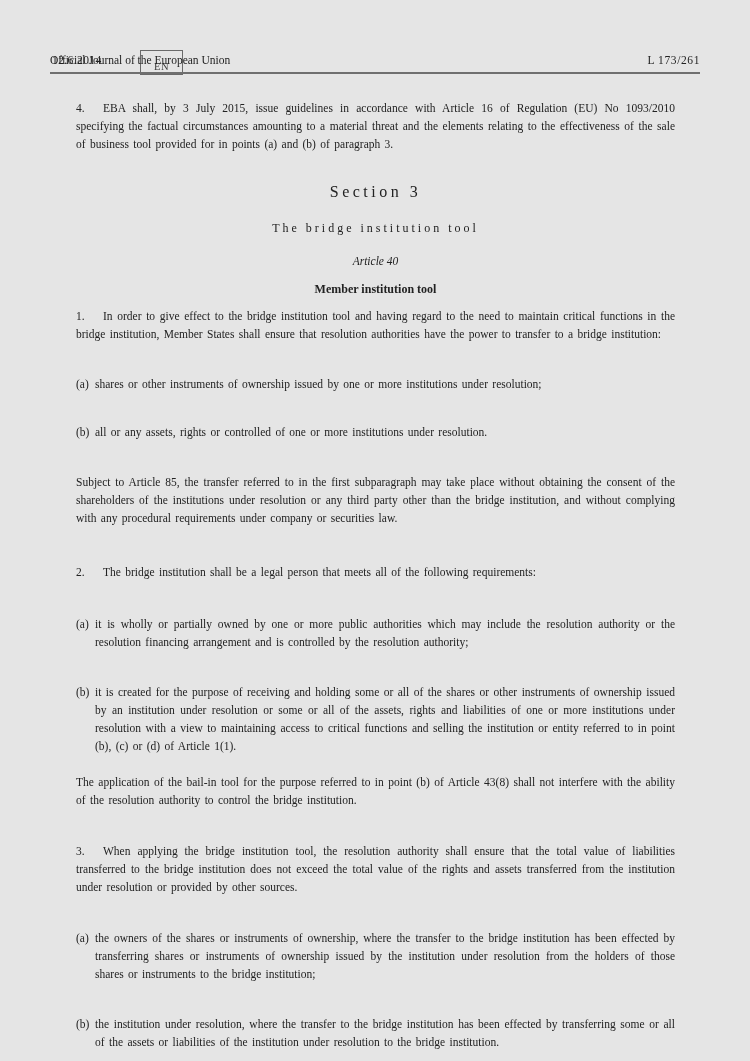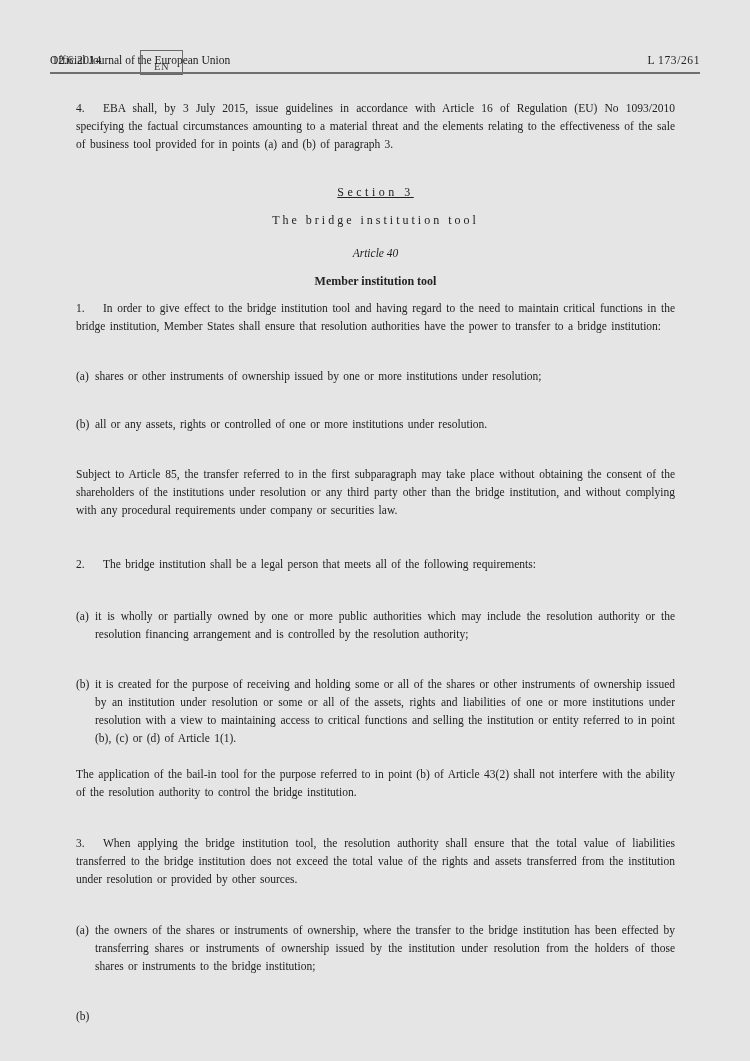--- a/index.html
+++ b/index.html
@@ -43,21 +43,21 @@
     font-size: 11.5px;
     line-height: 18px;
     text-align: justify;
     word-spacing: 1.5px;
   }
   .block { margin-bottom: 32px; }
   .pnum { display: inline-block; min-width: 27px; }
   .list { position: relative; padding-left: 19px; }
   .list .label { position: absolute; left: 0; top: 0; }
   .centered { text-align: center; word-spacing: normal; }
-  .sec-label  { font-size: 12px; letter-spacing: 3.5px; margin-bottom: 10px; text-decoration: underline; }
+  .sec-label  { font-size: 16px; letter-spacing: 3.5px; margin-bottom: 18px; }
   .sec-title  { font-size: 12px; font-weight: normal; letter-spacing: 3px; margin-bottom: 15px; }
   .art-no     { font-style: italic; margin-bottom: 10px; }
   .art-title  { font-size: 12px; font-weight: bold; margin-bottom: 9px; }
   
   .mb30 { margin-bottom: 30px; }
   .mb32 { margin-bottom: 32px; }
   .mb33 { margin-bottom: 33px; }
   .mb34 { margin-bottom: 34px; }
   .mb36 { margin-bottom: 36px; }
   .mb37 { margin-bottom: 37px; }
@@ -93,23 +93,23 @@
     <p class="block list mb32"><span class="label">(b)</span><span>all or any assets, rights or controlled of one or more institutions under resolution.</span></p>
 
     <p class="block mb36">Subject to Article 85, the transfer referred to in the first subparagraph may take place without obtaining the consent of the shareholders of the institutions under resolution or any third party other than the bridge institution, and without complying with any procedural requirements under company or securities law.</p>
 
     <p class="block mb34"><span class="pnum">2.</span><span>The bridge institution shall be a legal person that meets all of the following requirements:</span></p>
 
     <p class="block list mb32"><span class="label">(a)</span><span>it is wholly or partially owned by one or more public authorities which may include the resolution authority or the resolution financing arrangement and is controlled by the resolution authority;</span></p>
 
     <p class="block list mb18"><span class="label">(b)</span><span>it is created for the purpose of receiving and holding some or all of the shares or other instruments of ownership issued by an institution under resolution or some or all of the assets, rights and liabilities of one or more institutions under resolution with a view to maintaining access to critical functions and selling the institution or entity referred to in point (b), (c) or (d) of Article 1(1).</span></p>
 
-    <p class="block mb33">The application of the bail-in tool for the purpose referred to in point (b) of Article 43(2) shall not interfere with the ability of the resolution authority to control the bridge institution.</p>
+    <p class="block mb33">The application of the bail-in tool for the purpose referred to in point (b) of Article 43(8) shall not interfere with the ability of the resolution authority to control the bridge institution.</p>
 
     <p class="block mb33"><span class="pnum">3.</span><span>When applying the bridge institution tool, the resolution authority shall ensure that the total value of liabilities transferred to the bridge institution does not exceed the total value of the rights and assets transferred from the institution under resolution or provided by other sources.</span></p>
 
 
     <p class="block list mb32"><span class="label">(a)</span><span>the owners of the shares or instruments of ownership, where the transfer to the bridge institution has been effected by transferring shares or instruments of ownership issued by the institution under resolution from the holders of those shares or instruments to the bridge institution;</span></p>
 
-    <p class="block list mb0"><span class="label">(b)</span></p>
+    <p class="block list mb0"><span class="label">(b)</span><span>the institution under resolution, where the transfer to the bridge institution has been effected by transferring some or all of the assets or liabilities of the institution under resolution to the bridge institution.</span></p>
 
   </div>
 </div>
 
 </body></html>

